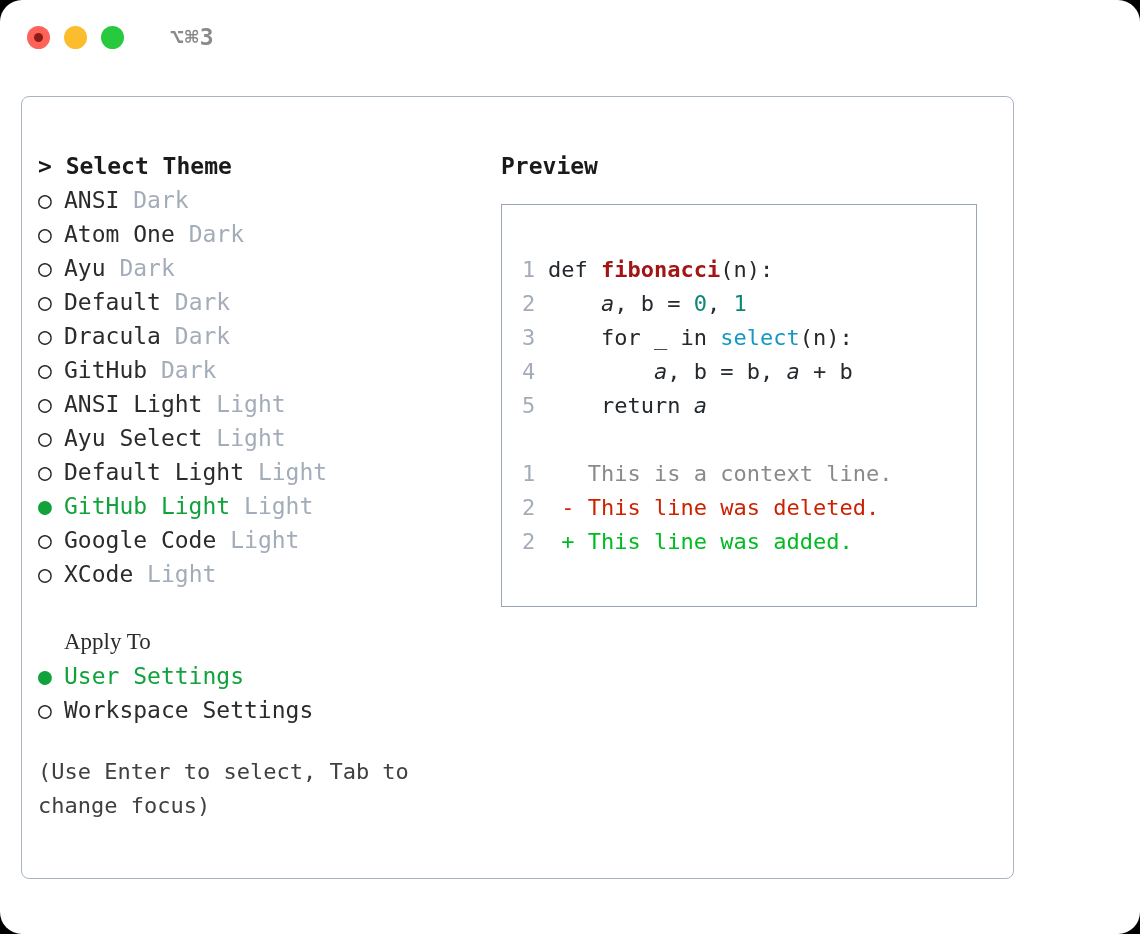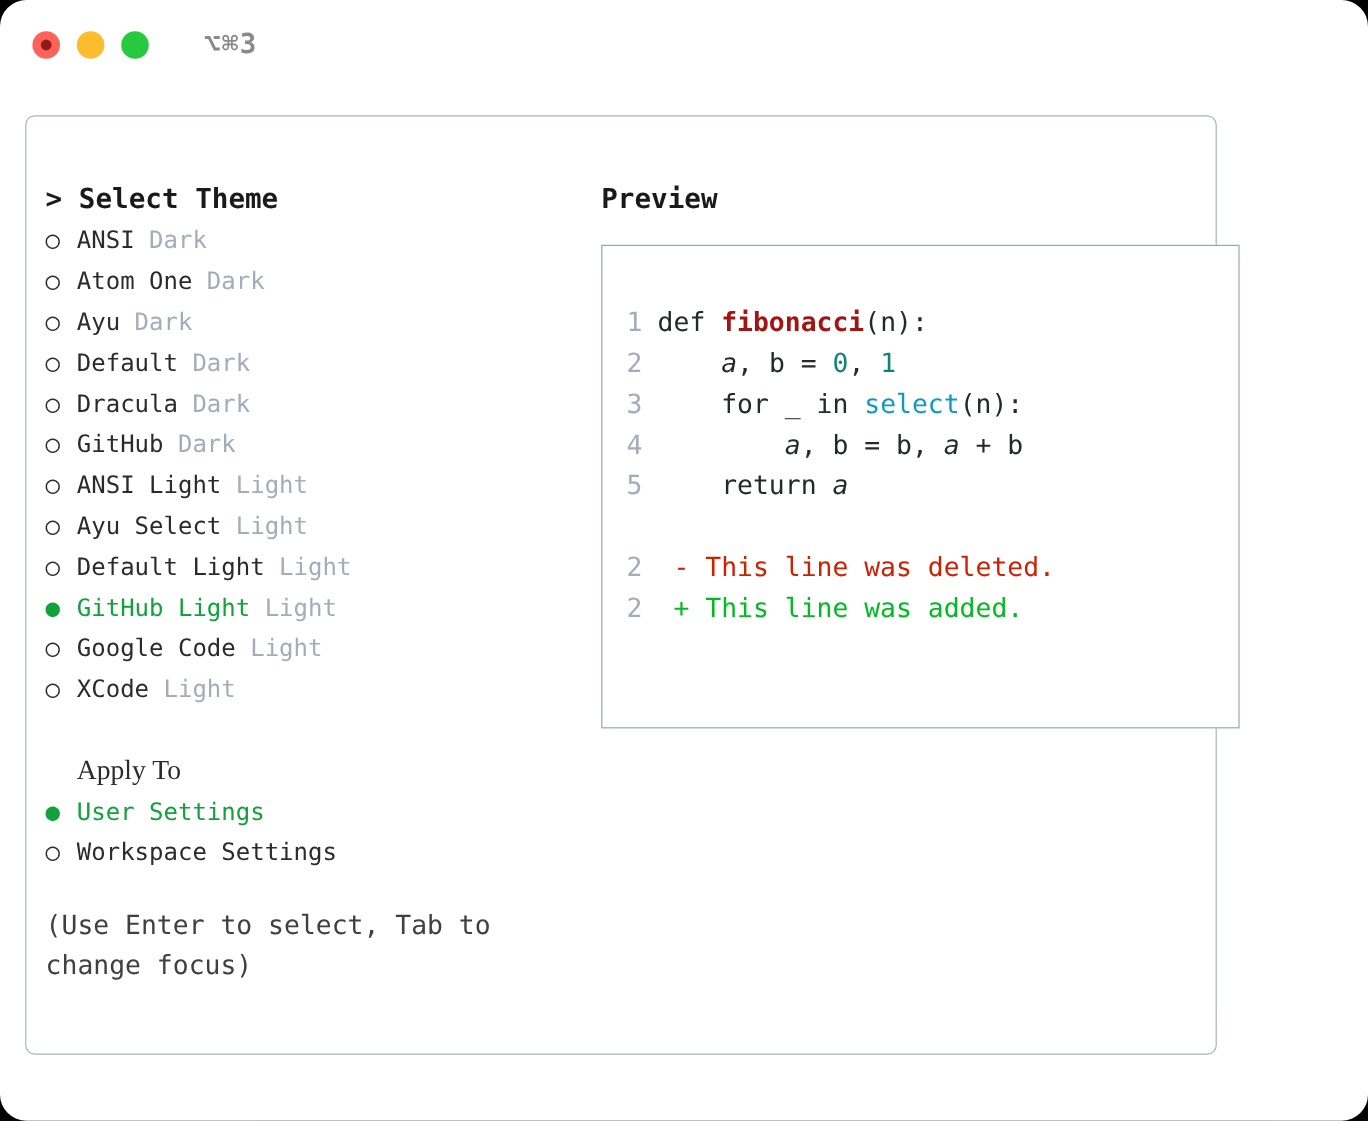--- a/index.html
+++ b/index.html
@@ -96,21 +96,21 @@
     font-weight: bold;
     color: #1a1a1a;
     height: 34px;
     line-height: 34px;
     white-space: pre;
   }
 
   .opt-row {
     height: 34px;
     line-height: 34px;
-    font-size: 20px;
+    font-size: 23px;
     color: #2b2b2b;
     white-space: pre;
     display: block;
   }
   .bullet {
     display: inline-block;
     width: 26px;
   }
   .opt-row.selected { color: #11a23c; }
   .opt-row.selected .bullet { color: #11a23c; }
@@ -144,21 +144,21 @@
   }
   .preview-title {
     font-size: 23px;
     font-weight: bold;
     color: #1a1a1a;
     height: 34px;
     line-height: 34px;
   }
   .preview-box {
     margin-top: 21px;
-    width: 532px;
+    width: 476px;
     height: 403px;
     border: 1.8px solid #9aa5b4;
     box-sizing: border-box;
     background: #ffffff;
     padding: 48px 0 0 20px;
   }
 
   .code-line {
     font-size: 22px;
     line-height: 34px;
@@ -233,20 +233,21 @@
       <div class="preview-box">
         <div id="code-block">
             <div class="code-line"><span class="lineno">1</span><span>def </span><span class="tok-fn">fibonacci</span><span>(n):</span></div>
             <div class="code-line"><span class="lineno">2</span>    <span class="tok-var">a</span><span>, </span><span>b</span><span> = </span><span class="tok-num">0</span><span>, </span><span class="tok-num">1</span></div>
             <div class="code-line"><span class="lineno">3</span>    <span>for _ in </span><span class="tok-call">select</span><span>(n):</span></div>
             <div class="code-line"><span class="lineno">4</span>        <span class="tok-var">a</span><span>, b = b, </span><span class="tok-var">a</span><span> + b</span></div>
             <div class="code-line"><span class="lineno">5</span>    <span>return </span><span class="tok-var">a</span></div>
           </div>
         <div class="diff-gap"></div>
         <div id="diff-block">
+            <div class="code-line"><span class="lineno">1</span><span class="diff-ctx">   This is a context line.</span></div>
             <div class="code-line"><span class="lineno">2</span><span class="diff-del"> - This line was deleted.</span></div>
             <div class="code-line"><span class="lineno">2</span><span class="diff-add"> + This line was added.</span></div>
           </div>
       </div>
     </div>
 
   </div>
 </div>
 
 </body></html>

